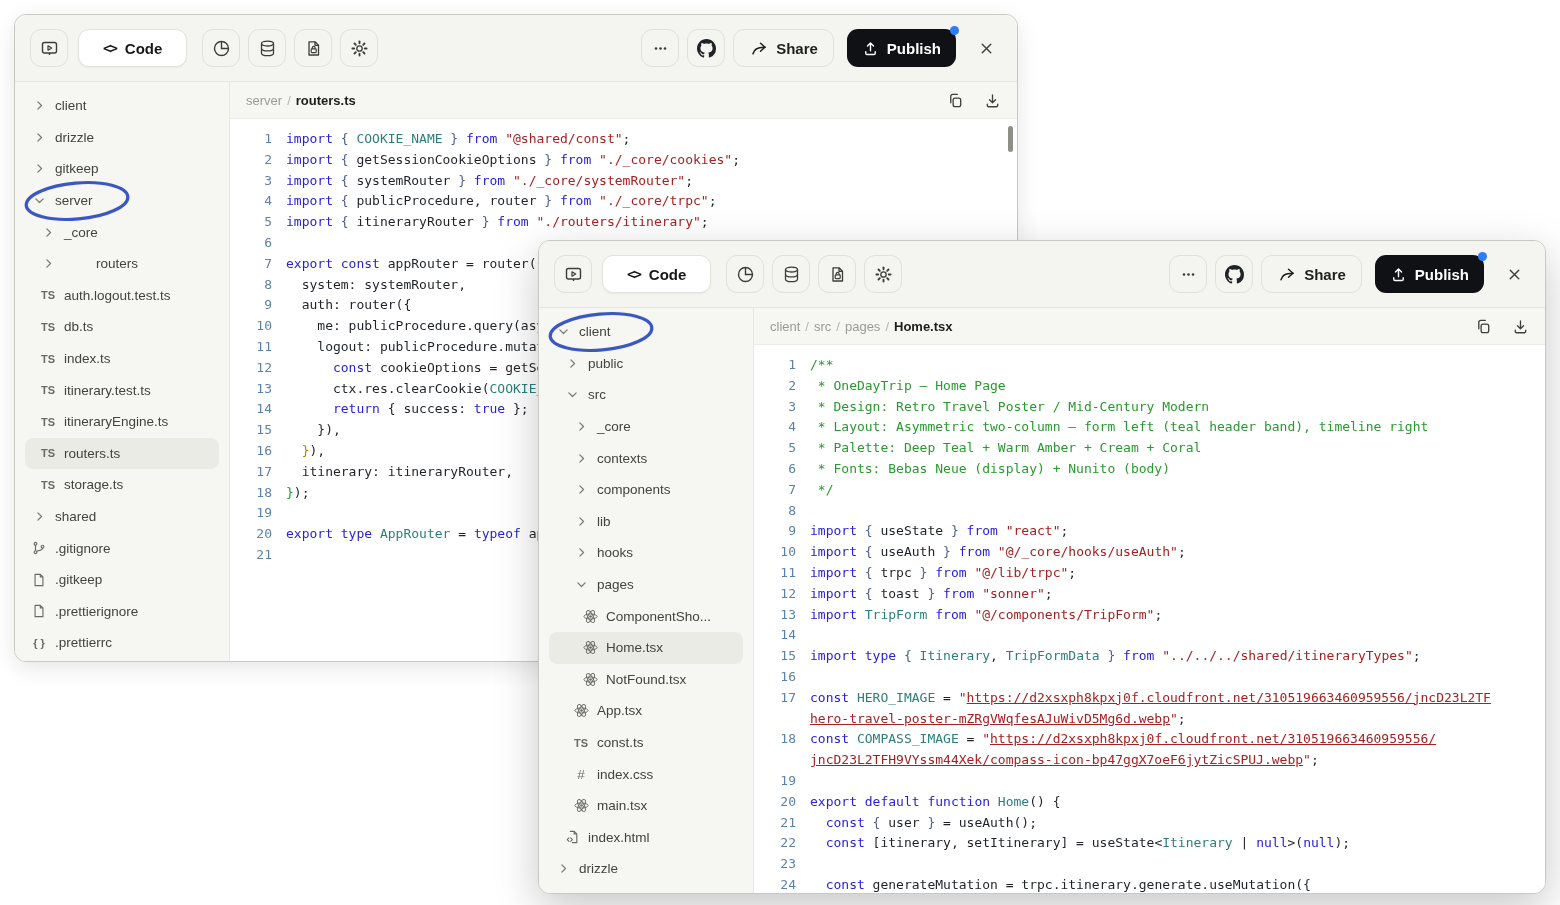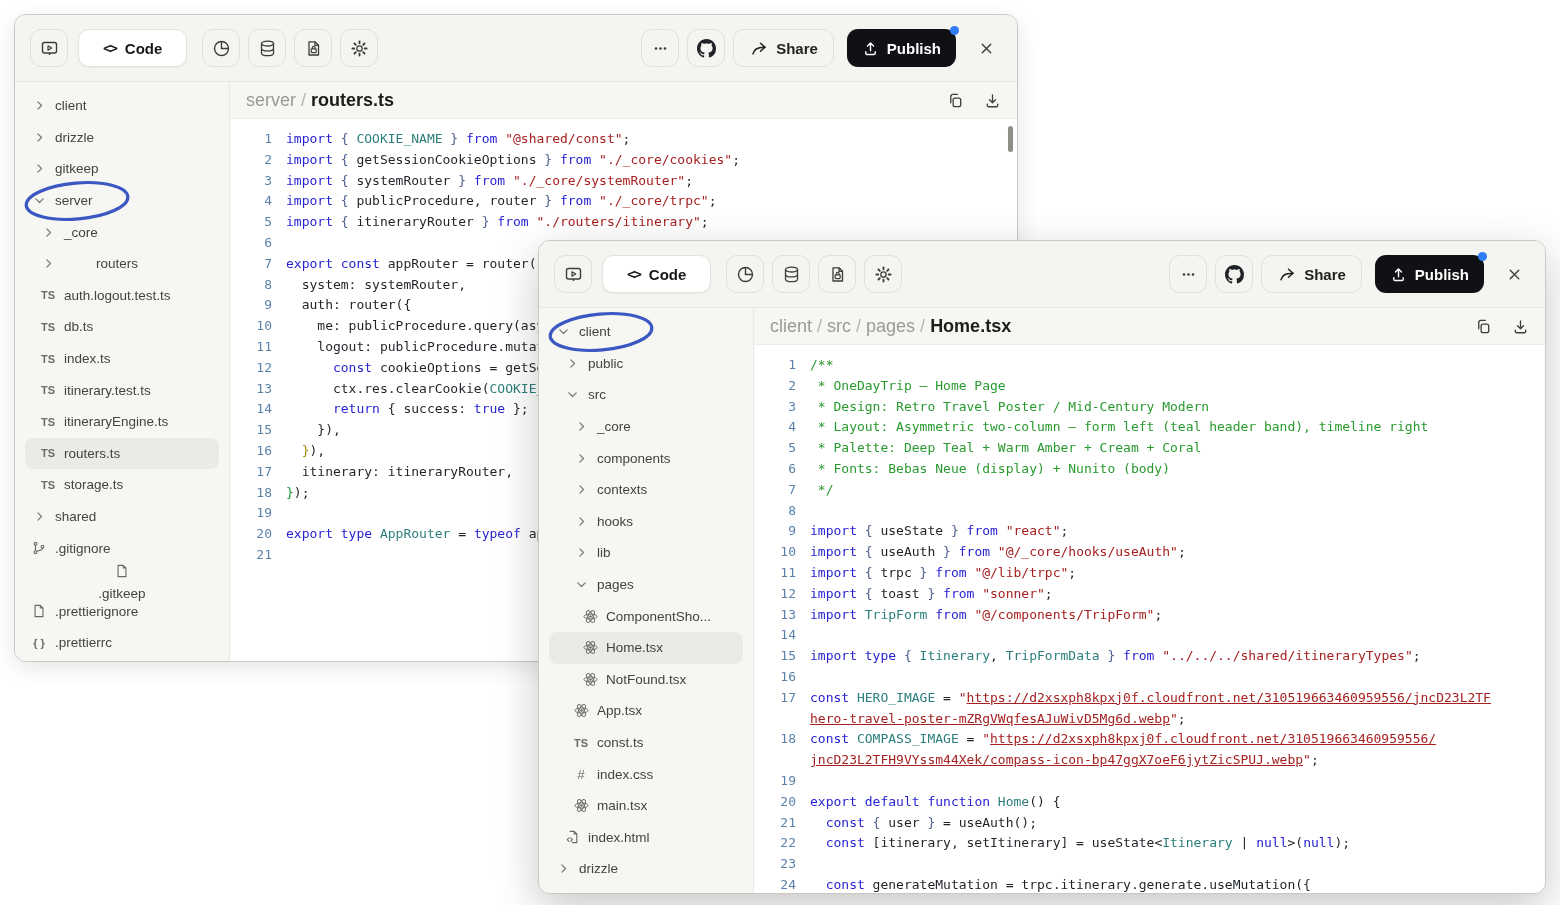--- a/index.html
+++ b/index.html
@@ -30,21 +30,21 @@
   .wbody { flex:1; display:flex; min-height:0; }
   .sidebar { width:215px; flex:0 0 auto; background:#f6f6f3; border-right:1px solid #e9e9e3; padding:8px 0; overflow:hidden; }
   .trow { height:31.6px; display:flex; align-items:center; gap:8px; margin:0 10px; padding:0 6px; border-radius:8px; color:#43433f; font-size:13.5px; position:relative; white-space:nowrap; }
   .trow.sel { background:#ebebe6; }
   .ic { width:16px; display:flex; justify-content:center; align-items:center; flex:0 0 auto; color:#6e6e69; }
   .badge { font-size:11px; font-weight:600; color:#6c6c67; font-family:"Liberation Sans", sans-serif; }
   .hashb { font-size:13.5px; font-weight:500; color:#6c6c67; }
   .circle-svg { position:absolute; left:-4px; top:-7px; pointer-events:none; z-index:3; overflow:visible; }
 
   .main { flex:1; display:flex; flex-direction:column; min-width:0; background:#fff; position:relative; }
-  .codehdr { height:37px; flex:0 0 auto; background:#f6f6f3; border-bottom:1px solid #ecece6; display:flex; align-items:center; padding:0 16px; font-size:18px; }
+  .codehdr { height:37px; flex:0 0 auto; background:#f6f6f3; border-bottom:1px solid #ecece6; display:flex; align-items:center; padding:0 16px; font-size:13px; }
   .crumb-dim { color:#9b9b94; }
   .crumb-sep { color:#b6b6af; padding:0 5px; }
   .crumb-file { color:#1d1d1a; font-weight:600; }
   .hdr-icons { margin-left:auto; display:flex; gap:20px; align-items:center; color:#3f3f3b; }
   .hdr-icons span { display:flex; }
 
   .codewrap { flex:1; overflow:hidden; padding-top:10px; font-family:"DejaVu Sans Mono", monospace; font-size:13px; line-height:20.8px; }
   .cline { display:flex; white-space:pre; }
   .lnum { width:56px; padding-right:14px; text-align:right; flex:0 0 auto; user-select:none; }
   .vscroll { position:absolute; right:4px; top:44px; width:5px; height:26px; border-radius:3px; background:#8f8f8a; z-index:2; }
@@ -257,21 +257,21 @@
                 <circle cx="4" cy="3.2" r="1.6"></circle>
                 <circle cx="4" cy="12.8" r="1.6"></circle>
                 <circle cx="12" cy="6.5" r="1.6"></circle>
                 <path d="M4 4.8 v6.4"></path>
                 <path d="M12 8.1 c0 2.2 -3 3.1 -6.4 3.4"></path>
               </g>
             </svg>
           </span>
           <span class="lbl">.gitignore</span>
         </div>
-        <div class="trow" style="padding-left: 6px; flex-direction: column;">
+        <div class="trow" style="padding-left: 6px;">
           <span class="ic">
             <svg width="14" height="14" viewBox="0 0 16 16">
               <path d="M3.5 1.5 h6 l3 3 V14.5 H3.5 Z" fill="none" stroke="#6a6a65" stroke-width="1.3" stroke-linejoin="round"></path>
               <path d="M9.5 1.5 V4.5 H12.5" fill="none" stroke="#6a6a65" stroke-width="1.3" stroke-linejoin="round"></path>
             </svg>
           </span>
           <span class="lbl">.gitkeep</span>
         </div>
         <div class="trow" style="padding-left: 6px;">
           <span class="ic">
@@ -456,45 +456,45 @@
             </svg>
           </span>
           <span class="lbl">_core</span>
         </div>
         <div class="trow" style="padding-left: 24px;">
           <span class="ic">
             <svg width="13" height="13" viewBox="0 0 16 16">
               <path d="M6 3.5 L10.5 8 L6 12.5" fill="none" stroke="#7c7c76" stroke-width="1.6" stroke-linecap="round" stroke-linejoin="round"></path>
             </svg>
           </span>
+          <span class="lbl">contexts</span>
+        </div>
+        <div class="trow" style="padding-left: 24px;">
+          <span class="ic">
+            <svg width="13" height="13" viewBox="0 0 16 16">
+              <path d="M6 3.5 L10.5 8 L6 12.5" fill="none" stroke="#7c7c76" stroke-width="1.6" stroke-linecap="round" stroke-linejoin="round"></path>
+            </svg>
+          </span>
           <span class="lbl">components</span>
         </div>
         <div class="trow" style="padding-left: 24px;">
           <span class="ic">
             <svg width="13" height="13" viewBox="0 0 16 16">
               <path d="M6 3.5 L10.5 8 L6 12.5" fill="none" stroke="#7c7c76" stroke-width="1.6" stroke-linecap="round" stroke-linejoin="round"></path>
             </svg>
           </span>
-          <span class="lbl">contexts</span>
+          <span class="lbl">lib</span>
         </div>
         <div class="trow" style="padding-left: 24px;">
           <span class="ic">
             <svg width="13" height="13" viewBox="0 0 16 16">
               <path d="M6 3.5 L10.5 8 L6 12.5" fill="none" stroke="#7c7c76" stroke-width="1.6" stroke-linecap="round" stroke-linejoin="round"></path>
             </svg>
           </span>
           <span class="lbl">hooks</span>
-        </div>
-        <div class="trow" style="padding-left: 24px;">
-          <span class="ic">
-            <svg width="13" height="13" viewBox="0 0 16 16">
-              <path d="M6 3.5 L10.5 8 L6 12.5" fill="none" stroke="#7c7c76" stroke-width="1.6" stroke-linecap="round" stroke-linejoin="round"></path>
-            </svg>
-          </span>
-          <span class="lbl">lib</span>
         </div>
         <div class="trow" style="padding-left: 24px;">
           <span class="ic">
             <svg width="13" height="13" viewBox="0 0 16 16">
               <path d="M3.5 6 L8 10.5 L12.5 6" fill="none" stroke="#7c7c76" stroke-width="1.6" stroke-linecap="round" stroke-linejoin="round"></path>
             </svg>
           </span>
           <span class="lbl">pages</span>
         </div>
         <div class="trow" style="padding-left: 33px;">

